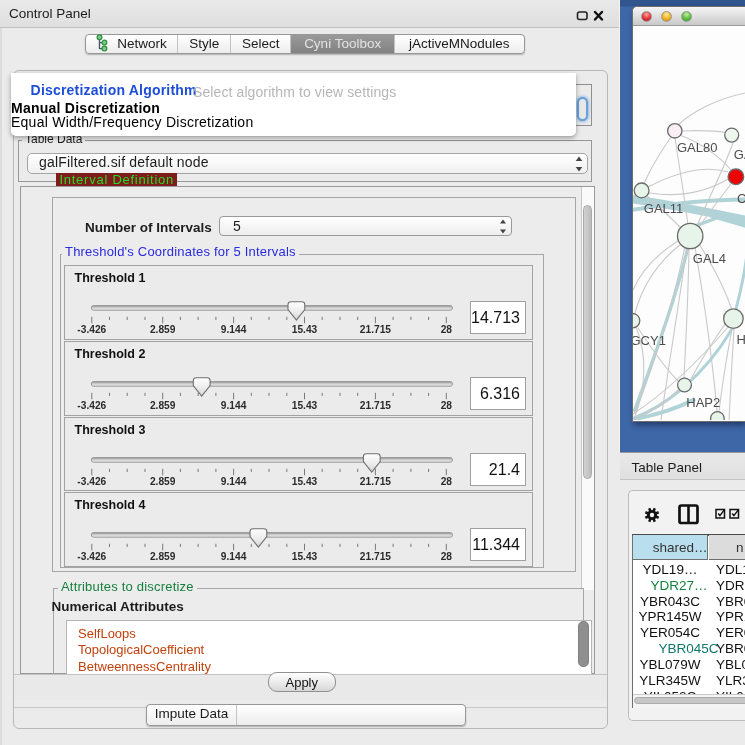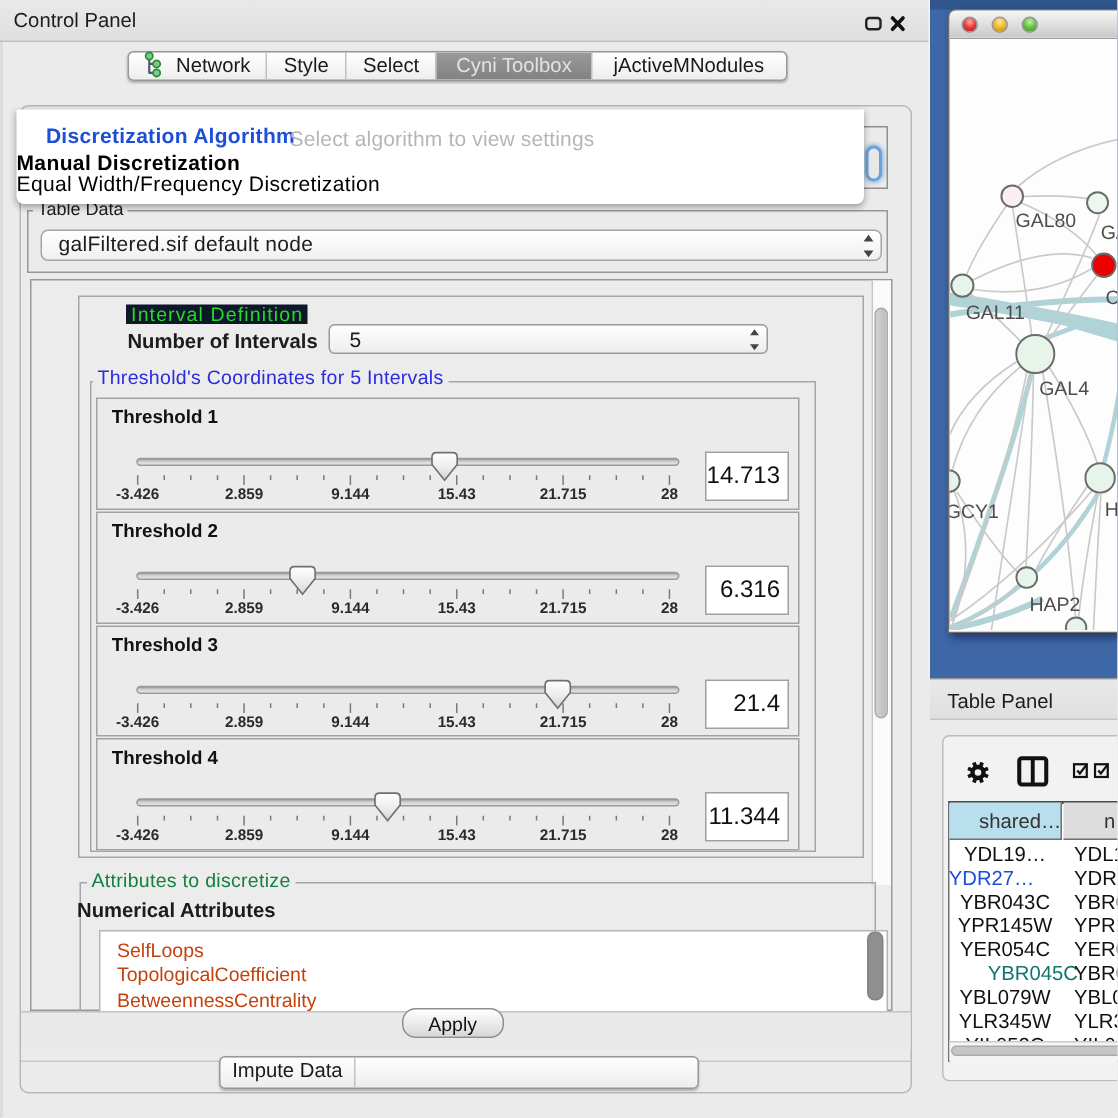--- a/index.html
+++ b/index.html
@@ -46,21 +46,21 @@
 <div class="abs" style="left:27px;top:152.5px;width:561px;height:21.5px;background:linear-gradient(#ffffff,#f0f0f0);border:1px solid #a5a5a5;border-radius:5px;"></div>
 <div class="abs" style="left:39px;top:154.7px;font-size:14px;color:#1c1c1c;line-height:1;white-space:nowrap;letter-spacing:0.2px;">galFiltered.sif default node</div>
 <svg class="abs" style="left:572px;top:153.5px" width="14" height="20">
     <path d="M7 2.5 L10.3 7 H3.7 Z" fill="#444"></path>
     <path d="M7 17.5 L3.7 13 H10.3 Z" fill="#444"></path>
   </svg>
 <div class="abs" style="left:20px;top:186px;width:575px;height:488px;border:1px solid #999999;background:#ececec;"></div>
 <div class="abs" style="left:580.5px;top:187px;width:13.5px;height:403px;background:#fafafa;border-left:1px solid #c6c6c6;"></div>
 <div class="abs" style="left:582.5px;top:205px;width:9px;height:274px;background:linear-gradient(90deg,#d2d2d2,#bcbcbc);border:1px solid #a9a9a9;border-radius:4.5px;"></div>
 <div class="group" style="left:51.5px;top:197px;width:524.5px;height:375px;border-color:#a6a6a6;"></div>
-<div class="glabel" style="left:56.4px;top:203px;color:#22dd22;background:#0f172a;letter-spacing:0.75px;margin-left:28px;">Interval Definition</div>
+<div class="glabel" style="left:56.4px;top:173px;color:#22dd22;background:#7f1d1d;letter-spacing:0.75px;">Interval Definition</div>
 <div class="abs" style="left:85px;top:220.5px;font-size:13.5px;color:#1c1c1c;line-height:1;white-space:nowrap;font-weight:bold;">Number of Intervals</div>
 <div class="abs" style="left:219.4px;top:215.9px;width:292.6px;height:20.3px;background:linear-gradient(#ffffff,#ededed);border:1px solid #9a9a9a;border-radius:4px;"></div>
 <div class="abs" style="left:233px;top:219.1px;font-size:14px;color:#1c1c1c;line-height:1;white-space:nowrap;">5</div>
 <svg class="abs" style="left:496px;top:217px" width="14" height="19">
     <path d="M7 2.5 L10 6.5 H4 Z" fill="#444"></path>
     <path d="M7 16.5 L4 12.5 H10 Z" fill="#444"></path>
   </svg>
 <div class="group" style="left:59.5px;top:253.5px;width:484px;height:314px;border-color:#a6a6a6;"></div>
 <div class="glabel" style="left:62px;top:245.3px;color:#2a2ae0;background:#ececec;letter-spacing:0.2px;">Threshold's Coordinates for 5 Intervals</div>
 <div class="thpanel" style="left:63.5px;top:265.3px;width:469.0px;height:74.7px;">
@@ -273,21 +273,21 @@
     <path d="M3.2 5.6 L4.9 7.6 L9.7 1.4" fill="none" stroke="#111" stroke-width="1.5"></path>
   </svg>
 <div class="abs" style="left:631.5px;top:533.5px;width:113.5px;height:174.5px;background:#ffffff;border:1px solid #6f6f6f;border-top:2px solid #4a4a4a;border-right:none;overflow:hidden;"></div>
 <div class="abs" style="left:632.5px;top:534.5px;width:75px;height:25px;background:#b9dfee;border-right:1px solid #6f6f6f;border-bottom:1px solid #6f6f6f;"></div>
 <div class="abs" style="left:708.5px;top:534.5px;width:36.5px;height:25px;background:#dcdcdc;border-bottom:1px solid #6f6f6f;"></div>
 <div class="abs" style="left:652.7px;top:540.7px;font-size:13.5px;color:#333;line-height:1;white-space:nowrap;">shared…</div>
 <div class="abs" style="left:736px;top:540.7px;font-size:13.5px;color:#333;line-height:1;white-space:nowrap;">n…</div>
 <div class="abs" style="left:631.5px;top:559.5px;width:113.5px;height:134px;overflow:hidden;">
 <div class="abs" style="left:1px;top:3.1px;width:75px;font-size:13.5px;line-height:1;color:#111;text-align:center;white-space:nowrap;">YDL19…</div>
 <div class="abs" style="left:84.5px;top:3.1px;font-size:13.5px;line-height:1;color:#111;white-space:nowrap;">YDL1</div>
-<div class="abs" style="left:1px;top:19.1px;width:75px;font-size:13.5px;line-height:1;color:#1d4ed8;text-align:left;white-space:nowrap;">YDR27…</div>
+<div class="abs" style="left:1px;top:19.1px;width:75px;font-size:13.5px;line-height:1;color:#15803d;text-align:right;white-space:nowrap;">YDR27…</div>
 <div class="abs" style="left:84.5px;top:19.1px;font-size:13.5px;line-height:1;color:#111;white-space:nowrap;">YDR2</div>
 <div class="abs" style="left:1px;top:35.0px;width:75px;font-size:13.5px;line-height:1;color:#111;text-align:center;white-space:nowrap;">YBR043C</div>
 <div class="abs" style="left:84.5px;top:35.0px;font-size:13.5px;line-height:1;color:#111;white-space:nowrap;">YBR0</div>
 <div class="abs" style="left:1px;top:50.9px;width:75px;font-size:13.5px;line-height:1;color:#111;text-align:center;white-space:nowrap;">YPR145W</div>
 <div class="abs" style="left:84.5px;top:50.9px;font-size:13.5px;line-height:1;color:#111;white-space:nowrap;">YPR1</div>
 <div class="abs" style="left:1px;top:66.9px;width:75px;font-size:13.5px;line-height:1;color:#111;text-align:center;white-space:nowrap;">YER054C</div>
 <div class="abs" style="left:84.5px;top:66.9px;font-size:13.5px;line-height:1;color:#111;white-space:nowrap;">YER0</div>
 <div class="abs" style="left:1px;top:82.8px;width:75px;font-size:13.5px;line-height:1;color:#0f766e;text-align:center;white-space:nowrap;padding-left:26px;">YBR045C</div>
 <div class="abs" style="left:84.5px;top:82.8px;font-size:13.5px;line-height:1;color:#111;white-space:nowrap;">YBR0</div>
 <div class="abs" style="left:1px;top:98.8px;width:75px;font-size:13.5px;line-height:1;color:#111;text-align:center;white-space:nowrap;">YBL079W</div>

